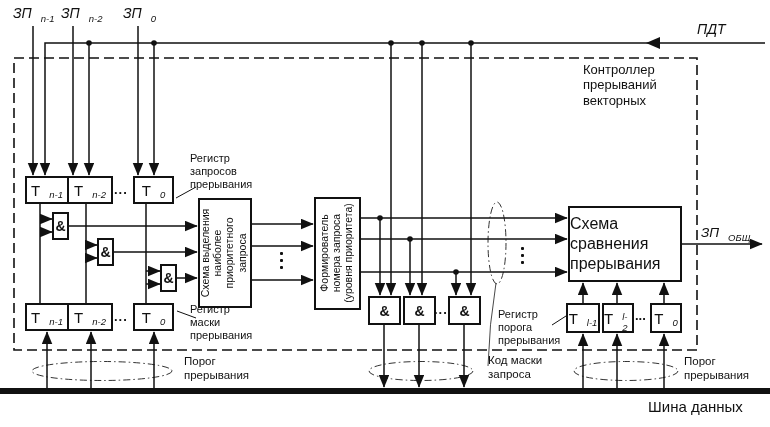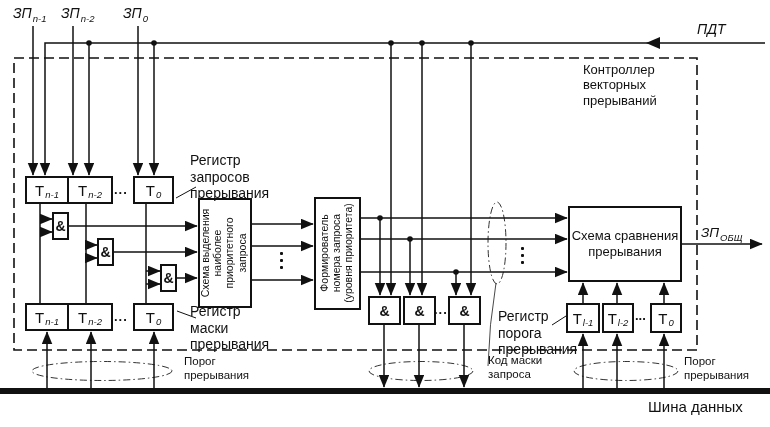--- a/index.html
+++ b/index.html
@@ -4,32 +4,32 @@
 <style>
   html,body{margin:0;padding:0;background:#e8e8e8}
   #stage{position:relative;width:770px;height:427px;background:#fff;
          font-family:"Liberation Sans",sans-serif;color:#111;overflow:hidden}
   svg.wire{position:absolute;left:0;top:0;z-index:1}
   .lbl{position:absolute;z-index:3;line-height:1.18;white-space:nowrap}
   .ctr{}
   .box{position:absolute;z-index:2;border:2px solid #111;background:#fff;
        box-sizing:border-box;display:flex;align-items:center;justify-content:center}
   .cell{font-size:15px}
-  .cell .sub,.sig .sub{font-size:9.5px;font-style:italic;position:relative;top:4px;margin-left:1px}
+  .cell .sub,.sig .sub{font-size:9.5px;font-style:italic;position:relative;top:4px;margin-left:9px}
   .sig{font-size:14px;font-style:italic}
   .gate{font-size:14px;font-weight:bold}
   .dots3{position:absolute;z-index:3;font-size:13px;font-weight:bold;letter-spacing:1px}
   .rot{position:absolute;z-index:3;transform:rotate(-90deg);text-align:center;
        font-size:10.5px;line-height:1.16}
   .vdots{position:absolute;z-index:3;display:flex;flex-direction:column;gap:4px}
   .vdots i{width:3px;height:3px;background:#111;border-radius:1px}
-  .small{font-size:14px}
+  .small{font-size:11px}
   .ann{font-size:11.5px}
   .busl{font-size:15px;font-weight:normal}
-  .cmp{font-size:13px;line-height:1.25;text-align:center}
+  .cmp{font-size:16px;line-height:1.25;text-align:left}
   .ctl{font-size:13px}
 </style>
 </head>
 <body>
 
 <div id="stage">
 
   <svg class="wire" width="770" height="427">
     <defs>
       <marker id="ah" markerWidth="9" markerHeight="8" refX="8" refY="3.5" orient="auto">
@@ -126,22 +126,22 @@
     <rect x="0" y="388" width="770" height="6" fill="#111"></rect>
   </svg>
 
   <div class="lbl sig" style="left:13px;top:5px"><span>ЗП</span><span class="sub">n-1</span></div>
   <div class="lbl sig" style="left:61px;top:5px"><span>ЗП</span><span class="sub">n-2</span></div>
   <div class="lbl sig" style="left:123px;top:5px"><span>ЗП</span><span class="sub">0</span></div>
   <div class="lbl sig" style="left:697px;top:21px">ПДТ</div>
 
   <div class="lbl ctr ctl" style="left:583px;top:62px;width:112px">
     <div>Контроллер</div>
+    <div>прерываний</div>
     <div>векторных</div>
-    <div>прерываний</div>
   </div>
 
   <div class="box cell" style="left:25px;top:176px;width:44px;height:28px">
       <span>Т</span>
       <span class="sub">n-1</span>
     </div>
   <div class="box cell" style="left:67px;top:176px;width:46px;height:28px">
       <span>Т</span>
       <span class="sub">n-2</span>
     </div>

